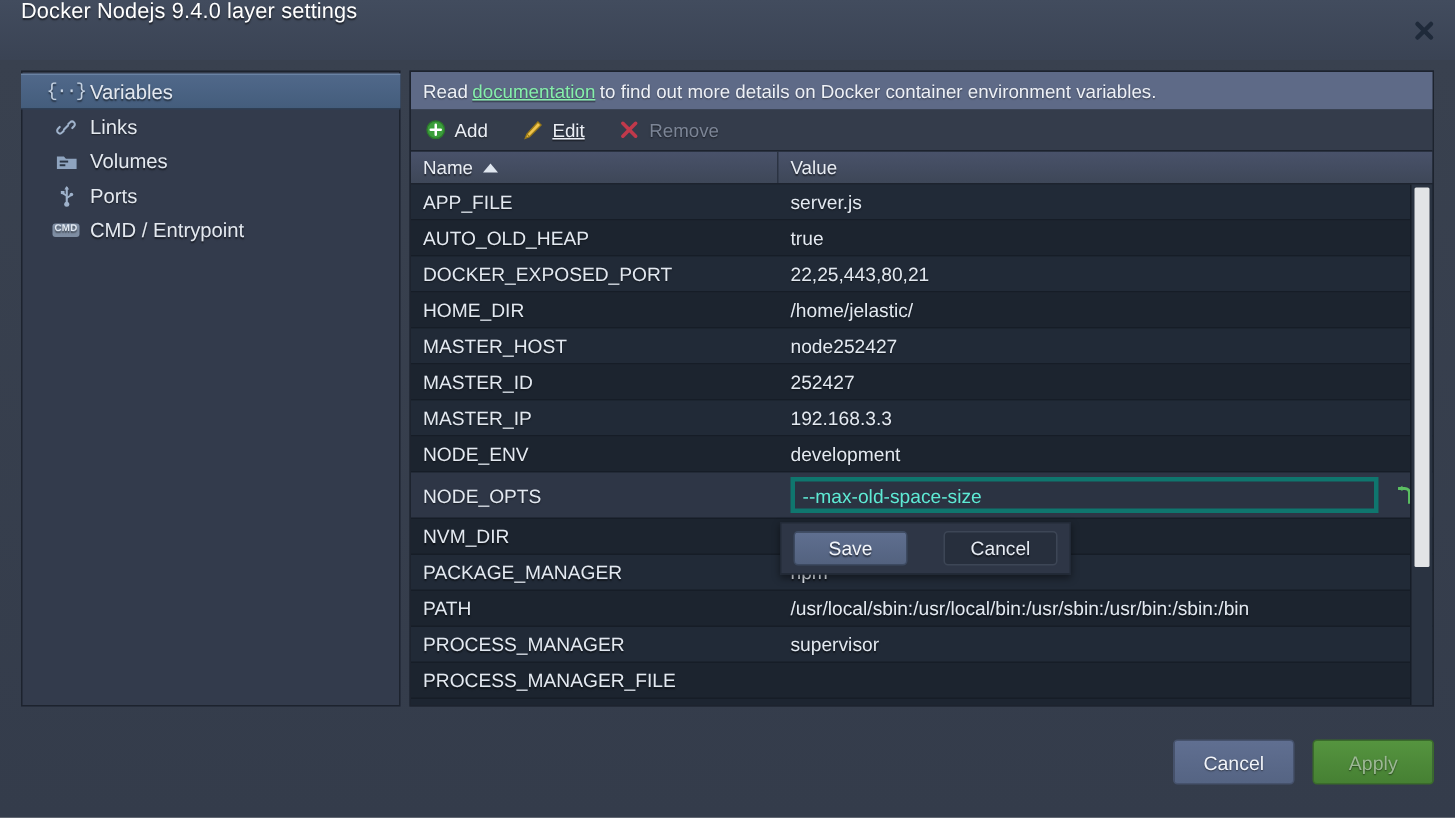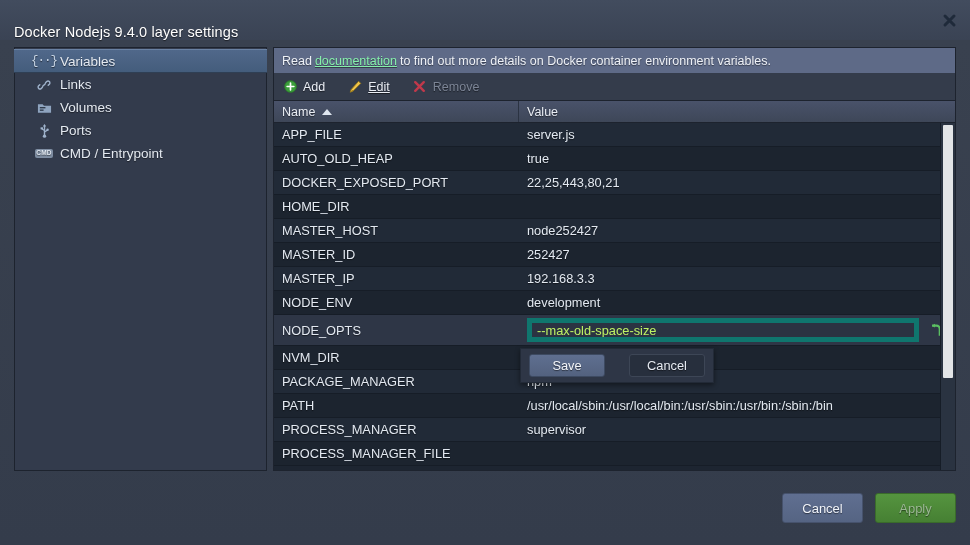--- a/index.html
+++ b/index.html
@@ -11,21 +11,21 @@
   body {
     background: linear-gradient(180deg, #3e4758 0%, #39414f 40px, #343c4b 100%);
     color: #e8ecf2;
     position: relative;
     -webkit-font-smoothing: antialiased;
   }
 
   
   #titlebar {
     height: 40px;
-    display: flex; align-items: flex-end;
+    display: flex; align-items: flex-start;
     padding: 0 14px;
     background: linear-gradient(180deg, #424c5e 0%, #3a4354 100%);
   }
   #title {
     font-size: 14.5px;
     color: #ffffff;
     letter-spacing: .1px;
     text-shadow: 0 1px 1px rgba(0,0,0,.55);
   }
   #close-btn {
@@ -195,22 +195,22 @@
     border-bottom: 1px solid #161d27;
     justify-content: center;
   }
   .cell-name { width: 245px; padding-left: 8px; overflow: hidden; white-space: nowrap; }
   .cell-value { flex: 1; padding-left: 8px; overflow: hidden; white-space: nowrap; }
 
   
   .edit-input {
     width: 392px; height: 24px;
     background: #2b3342;
-    border: 5px solid #0f766e;
-    color: #bef264;
+    border: 3px solid #0f766e;
+    color: #5eead4;
     font-family: "Liberation Sans", sans-serif;
     font-size: 12.8px;
     padding: 0 5px;
     outline: none;
   }
   .revert-ico {
     margin-left: 9px;
     display: flex; align-items: center;
     cursor: pointer;
   }
@@ -418,20 +418,21 @@
           <div class="row">
             <div class="cell-name">AUTO_OLD_HEAP</div>
             <div class="cell-value">true</div>
           </div>
           <div class="row">
             <div class="cell-name">DOCKER_EXPOSED_PORT</div>
             <div class="cell-value">22,25,443,80,21</div>
           </div>
           <div class="row">
             <div class="cell-name">HOME_DIR</div>
+            <div class="cell-value">/home/jelastic/</div>
           </div>
           <div class="row">
             <div class="cell-name">MASTER_HOST</div>
             <div class="cell-value">node252427</div>
           </div>
           <div class="row">
             <div class="cell-name">MASTER_ID</div>
             <div class="cell-value">252427</div>
           </div>
           <div class="row">

